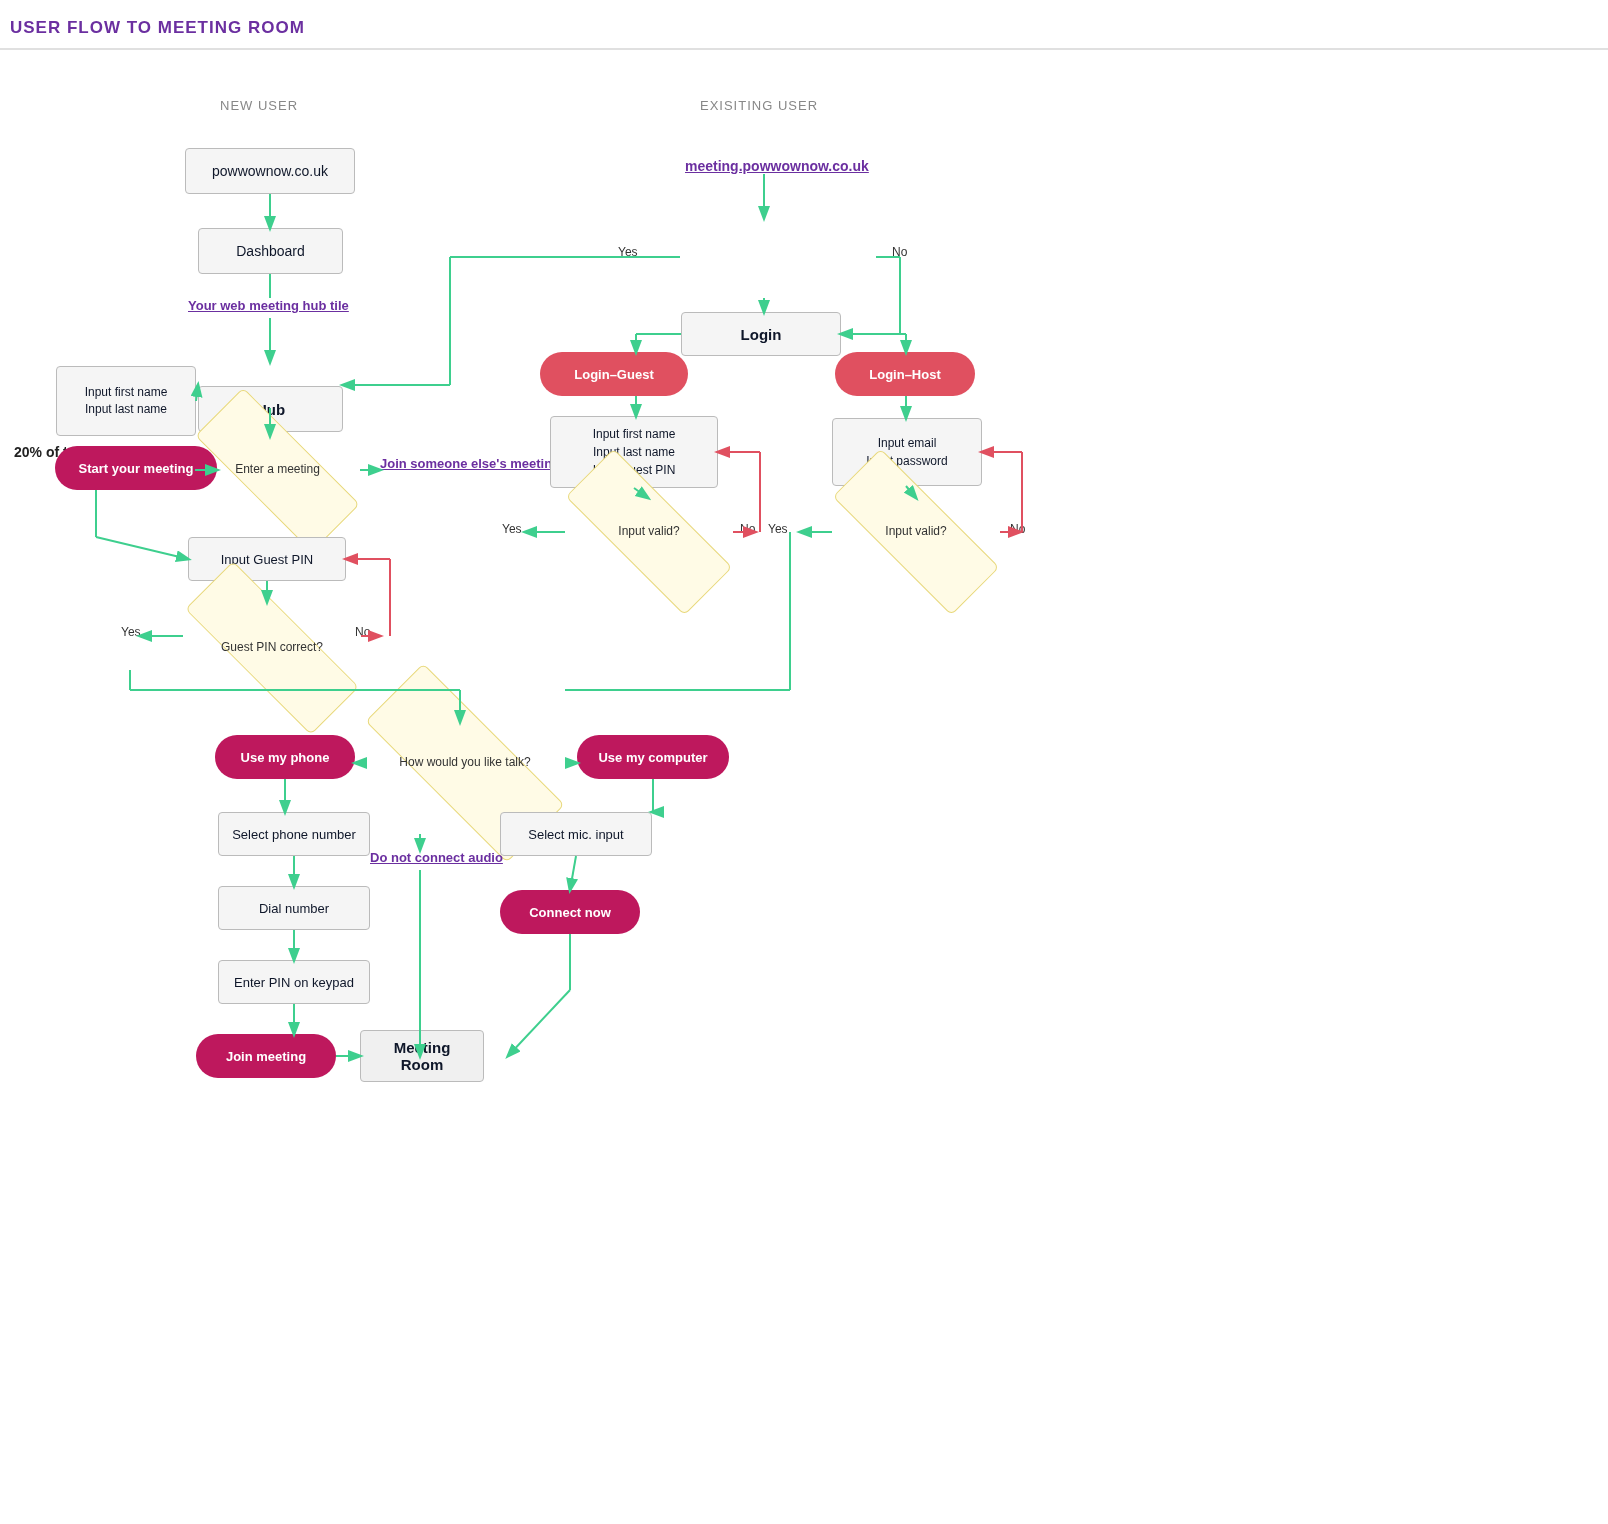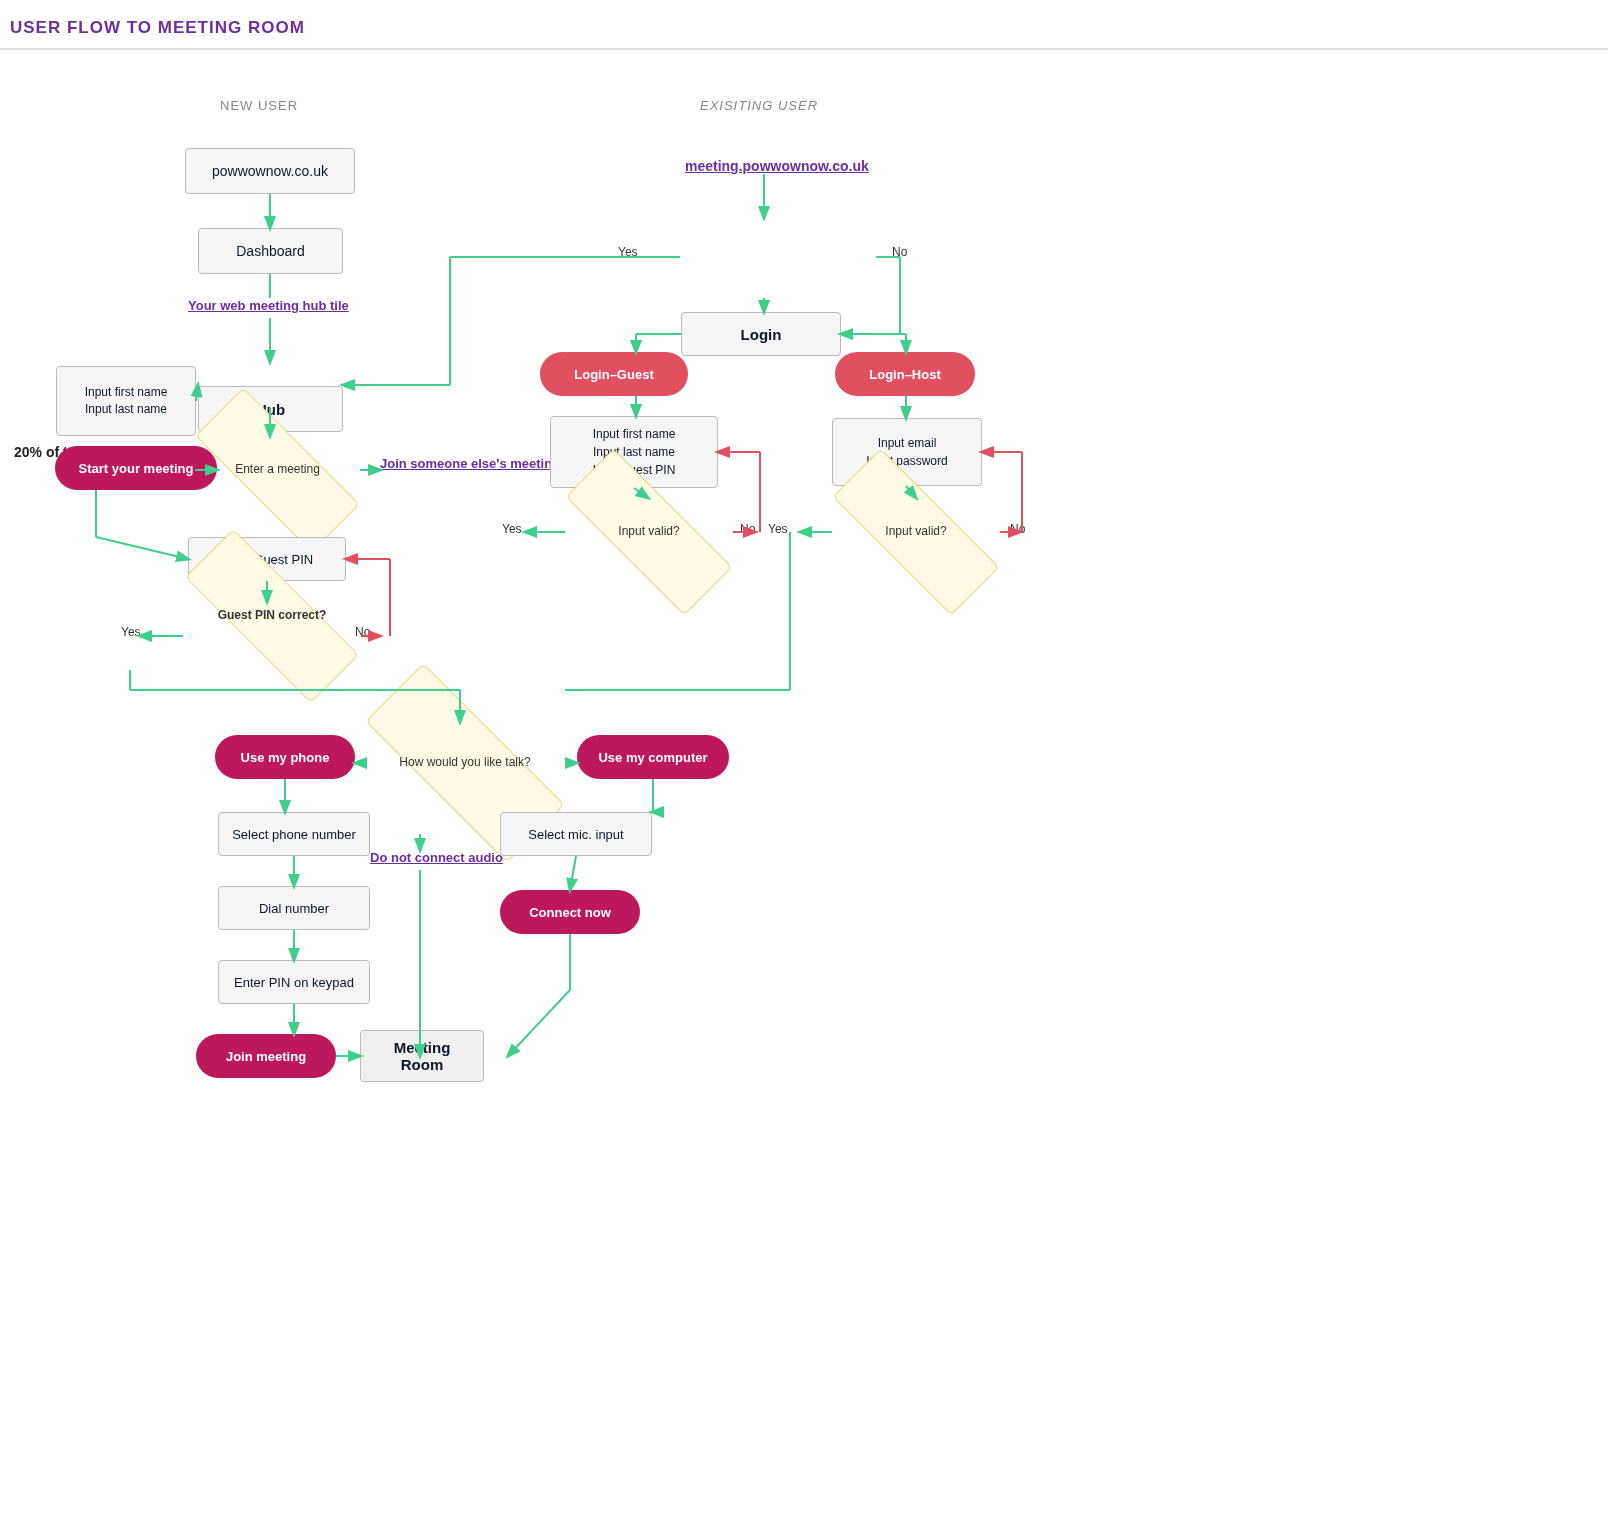--- a/index.html
+++ b/index.html
@@ -127,21 +127,21 @@
 </head>
 <body>
 
 <div class="page-header">
   <span class="page-title">USER FLOW TO MEETING ROOM</span>
 </div>
 
 <div class="diagram-area">
 
   <div class="col-label" style="left:220px;">NEW USER</div>
-  <div class="col-label" style="left:700px;font-style:italic;">EXISITING USER</div>
+  <div class="col-label" style="left:700px;">EXISITING USER</div>
 
   <div class="traffic-label">20% of traffic flow</div>
 
   <div class="box" style="left:185px;top:98px;width:170px;height:46px;font-size:14px;">powwownow.co.uk</div>
 
   <div class="link-text" style="left:685px;top:108px;font-size:14px;">meeting.powwownow.co.uk</div>
 
   <div class="box" style="left:198px;top:178px;width:145px;height:46px;">Dashboard</div>
 
   <div class="box" style="left:56px;top:316px;width:140px;height:70px;font-size:12px;line-height:1.4;">
@@ -157,21 +157,21 @@
     <div class="diamond-inner"></div>
     <span class="diamond-text" style="font-size:12px;">Enter a meeting</span>
   </div>
 
   <div class="pill pill-purple" style="left:55px;top:396px;width:162px;height:44px;font-size:13px;">Start your meeting</div>
 
   <div class="link-text" style="left:380px;top:406px;font-size:13px;">Join someone else's meeting</div>
 
   <div class="box" style="left:188px;top:487px;width:158px;height:44px;font-size:13px;">Input Guest PIN</div>
 
-  <div class="diamond" style="left:183px;top:532px;width:178px;height:68px;font-weight:bold;">
+  <div class="diamond" style="left:183px;top:564px;width:178px;height:68px;">
     <div class="diamond-inner"></div>
     <span class="diamond-text" style="font-size:12px;">Guest PIN correct?</span>
   </div>
 
   <div class="yn-label" style="left:121px;top:575px;">Yes</div>
 
   <div class="yn-label" style="left:355px;top:575px;">No</div>
 
 
   <div class="yn-label" style="left:618px;top:195px;">Yes</div>

